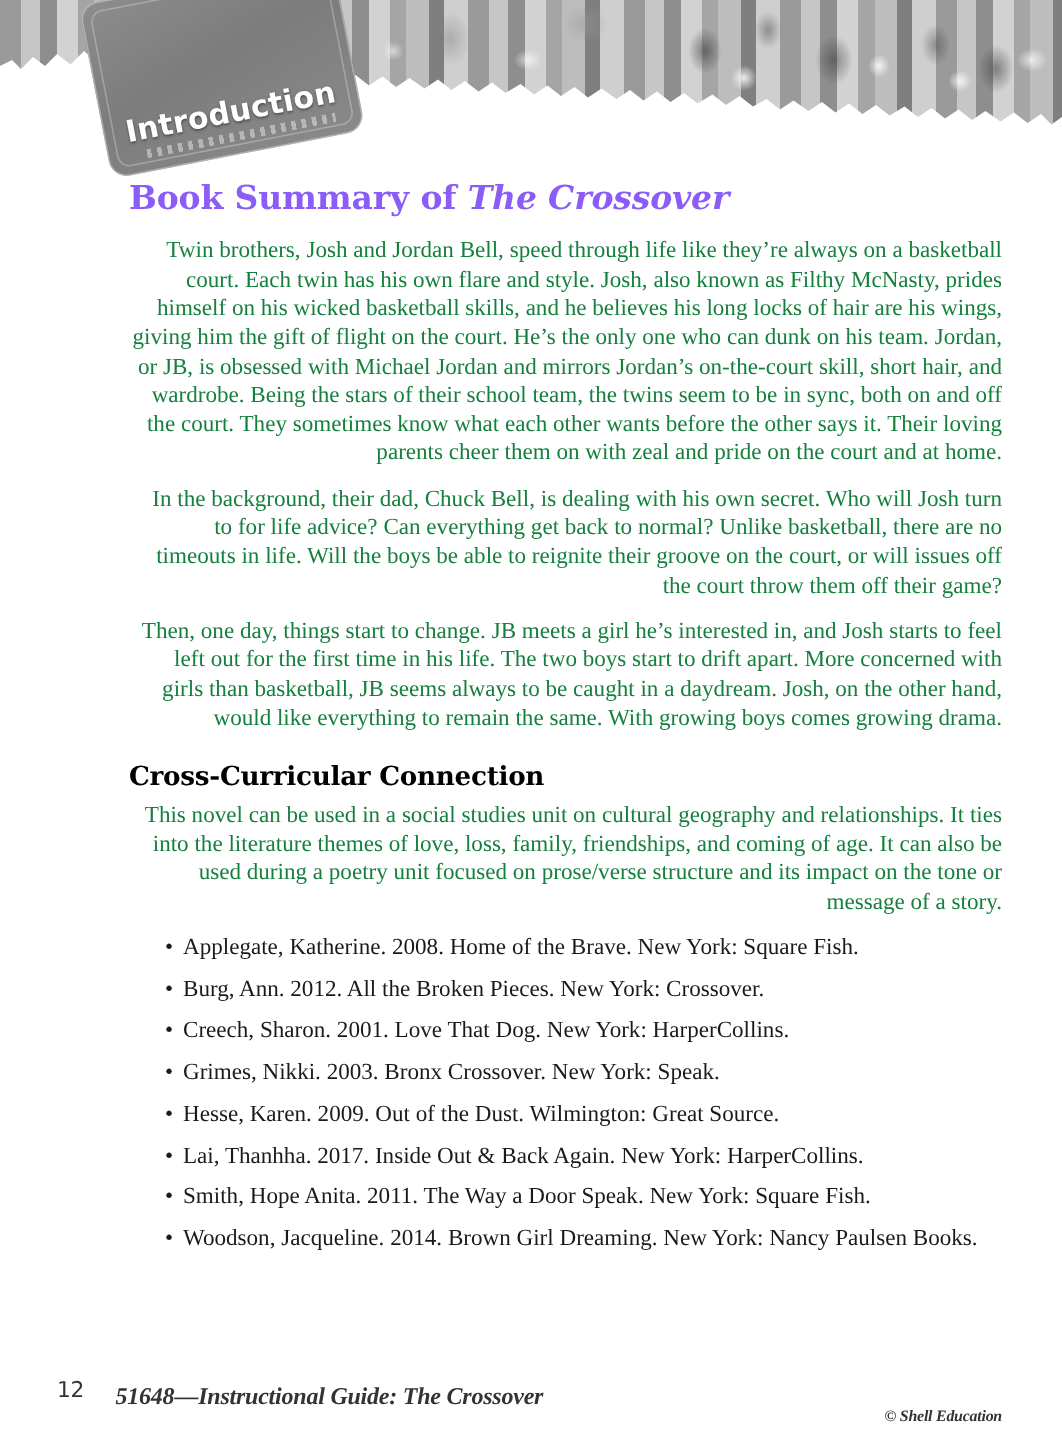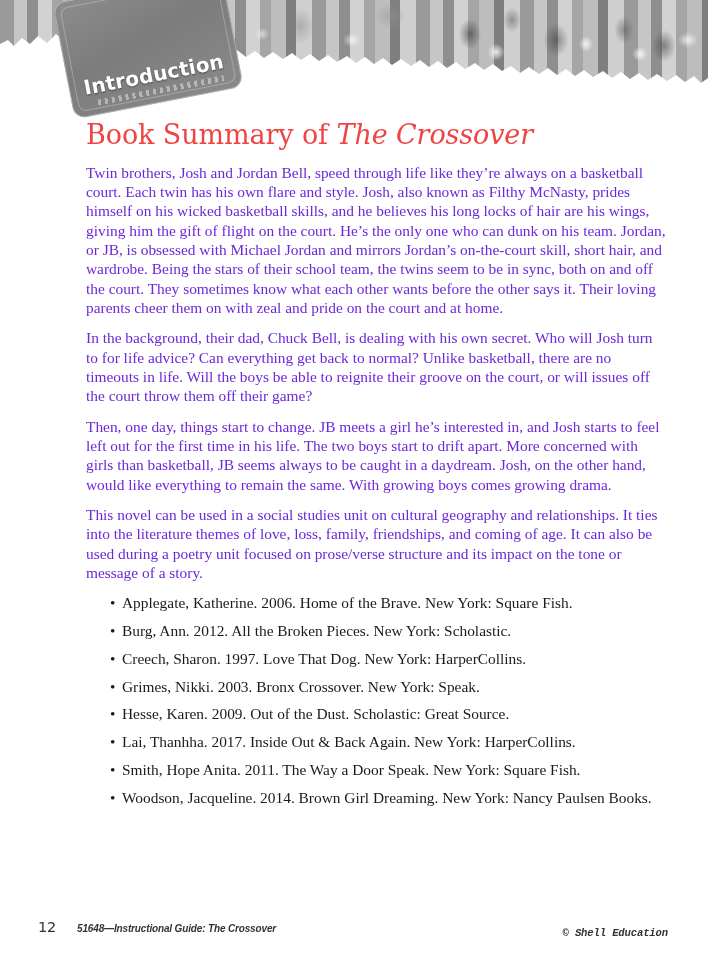--- a/index.html
+++ b/index.html
@@ -134,24 +134,24 @@
   .page-body {
     position: absolute;
     left: 86px;
     top: 120px;
     width: 582px;
   }
 
   h1.doc-heading {
     margin: 0 0 13px 0;
     font-family: "DejaVu Serif", "Liberation Serif", serif;
-    font-weight: normal;
-    font-size: 27px;
+    font-weight: bold;
+    font-size: 22px;
     letter-spacing: -0.1px;
-    color: #ef4444;
+    color: #8b5cf6;
     line-height: 1.1;
   }
   h1.doc-heading .title-italic {
     font-style: italic;
   }
 
   h2.section-heading {
     margin: 20px 0 5px 0;
     font-family: "DejaVu Serif", "Liberation Serif", serif;
     font-weight: bold;
@@ -159,22 +159,22 @@
     letter-spacing: -0.2px;
     color: #000000;
     line-height: 1.15;
   }
 
   p.body-par {
     margin: 0 0 11px 0;
     font-family: "Liberation Serif", "DejaVu Serif", serif;
     font-size: 15.4px;
     line-height: 1.255;
-    text-align: left;
-    color: #6d28d9;
+    text-align: right;
+    color: #15803d;
   }
   p.body-par:last-child { margin-bottom: 0; }
 
   ul.text-set-list {
     list-style: none;
     margin: 4px 0 0 0;
     padding: 0;
   }
   ul.text-set-list li {
     position: relative;
@@ -210,34 +210,34 @@
     top: 0;
     font-family: "DejaVu Sans", "Liberation Sans", sans-serif;
     font-size: 14.5px;
     color: #333333;
     letter-spacing: -0.2px;
   }
   .footer-guide-title {
     position: absolute;
     left: 77px;
     top: 4px;
-    font-family: Liberation Sans, sans-serif;
+    font-family: Liberation Serif, serif;
     font-style: italic;
     font-weight: bold;
-    font-size: 10px;
+    font-size: 16px;
     color: #333333;
     letter-spacing: -0.15px;
     white-space: nowrap;
     text-align: right;
   }
   .footer-copyright {
     position: absolute;
     right: 40px;
-    top: 8px;
-    font-family: Liberation Mono, monospace;
+    top: 20px;
+    font-family: Liberation Serif, serif;
     font-style: italic;
     font-weight: bold;
     font-size: 10.6px;
     color: #333333;
     letter-spacing: -0.15px;
     white-space: nowrap;
   }
 </style>
 </head>
 <body>
@@ -270,28 +270,29 @@
 <main class="page-body">
 
   <h1 class="doc-heading">
     <span>Book Summary of </span><span class="title-italic">The Crossover</span>
   </h1>
 
   <p class="body-par">Twin brothers, Josh and Jordan Bell, speed through life like they’re always on a basketball court.  Each twin has his own flare and style.  Josh, also known as Filthy McNasty, prides himself on his wicked basketball skills, and he believes his long locks of hair are his wings, giving him the gift of flight on the court.  He’s the only one who can dunk on his team.  Jordan, or JB, is obsessed with Michael Jordan and mirrors Jordan’s on-the-court skill, short hair, and wardrobe.  Being the stars of their school team, the twins seem to be in sync, both on and off the court.  They sometimes know what each other wants before the other says it.  Their loving parents cheer them on with zeal and pride on the court and at home.</p>
   <p class="body-par">In the background, their dad, Chuck Bell, is dealing with his own secret.  Who will Josh turn to for life advice?  Can everything get back to normal?  Unlike basketball, there are no timeouts in life.  Will the boys be able to reignite their groove on the court, or will issues off the court throw them off their game?</p>
   <p class="body-par">Then, one day, things start to change.  JB meets a girl he’s interested in, and Josh starts to feel left out for the first time in his life.  The two boys start to drift apart.  More concerned with girls than basketball, JB seems always to be caught in a daydream.  Josh, on the other hand, would like everything to remain the same.  With growing boys comes growing drama.</p>
 
+  <h2 class="section-heading">Cross-Curricular Connection</h2>
   <p class="body-par">This novel can be used in a social studies unit on cultural geography and relationships.  It ties into the literature themes of love, loss, family, friendships, and coming of age.  It can also be used during a poetry unit focused on prose/verse structure and its impact on the tone or message of a story.</p>
 
   <ul class="text-set-list" id="text-set-list">
-      <li><span class="bullet-dot">•</span><span>Applegate, Katherine. 2006. </span><span class="book-title">Home of the Brave</span><span>. New York: Square Fish.</span></li>
-      <li><span class="bullet-dot">•</span><span>Burg, Ann. 2012. </span><span class="book-title">All the Broken Pieces</span><span>. New York: Scholastic.</span></li>
-      <li><span class="bullet-dot">•</span><span>Creech, Sharon. 1997. </span><span class="book-title">Love That Dog</span><span>. New York: HarperCollins.</span></li>
+      <li><span class="bullet-dot">•</span><span>Applegate, Katherine. 2008. </span><span class="book-title">Home of the Brave</span><span>. New York: Square Fish.</span></li>
+      <li><span class="bullet-dot">•</span><span>Burg, Ann. 2012. </span><span class="book-title">All the Broken Pieces</span><span>. New York: Crossover.</span></li>
+      <li><span class="bullet-dot">•</span><span>Creech, Sharon. 2001. </span><span class="book-title">Love That Dog</span><span>. New York: HarperCollins.</span></li>
       <li><span class="bullet-dot">•</span><span>Grimes, Nikki. 2003. </span><span class="book-title">Bronx Crossover</span><span>. New York: Speak.</span></li>
-      <li><span class="bullet-dot">•</span><span>Hesse, Karen. 2009. </span><span class="book-title">Out of the Dust</span><span>. Scholastic: Great Source.</span></li>
+      <li><span class="bullet-dot">•</span><span>Hesse, Karen. 2009. </span><span class="book-title">Out of the Dust</span><span>. Wilmington: Great Source.</span></li>
       <li><span class="bullet-dot">•</span><span>Lai, Thanhha. 2017. </span><span class="book-title">Inside Out &amp; Back Again</span><span>. New York: HarperCollins.</span></li>
       <li><span class="bullet-dot">•</span><span>Smith, Hope Anita. 2011. </span><span class="book-title">The Way a Door Speak</span><span>. New York: Square Fish.</span></li>
       <li><span class="bullet-dot">•</span><span>Woodson, Jacqueline. 2014. </span><span class="book-title">Brown Girl Dreaming</span><span>. New York: Nancy Paulsen Books.</span></li>
     </ul>
 
 </main>
 
 <footer class="page-footer">
   <span class="footer-page-number">12</span>
   <span class="footer-guide-title">51648—Instructional Guide: The Crossover</span>

